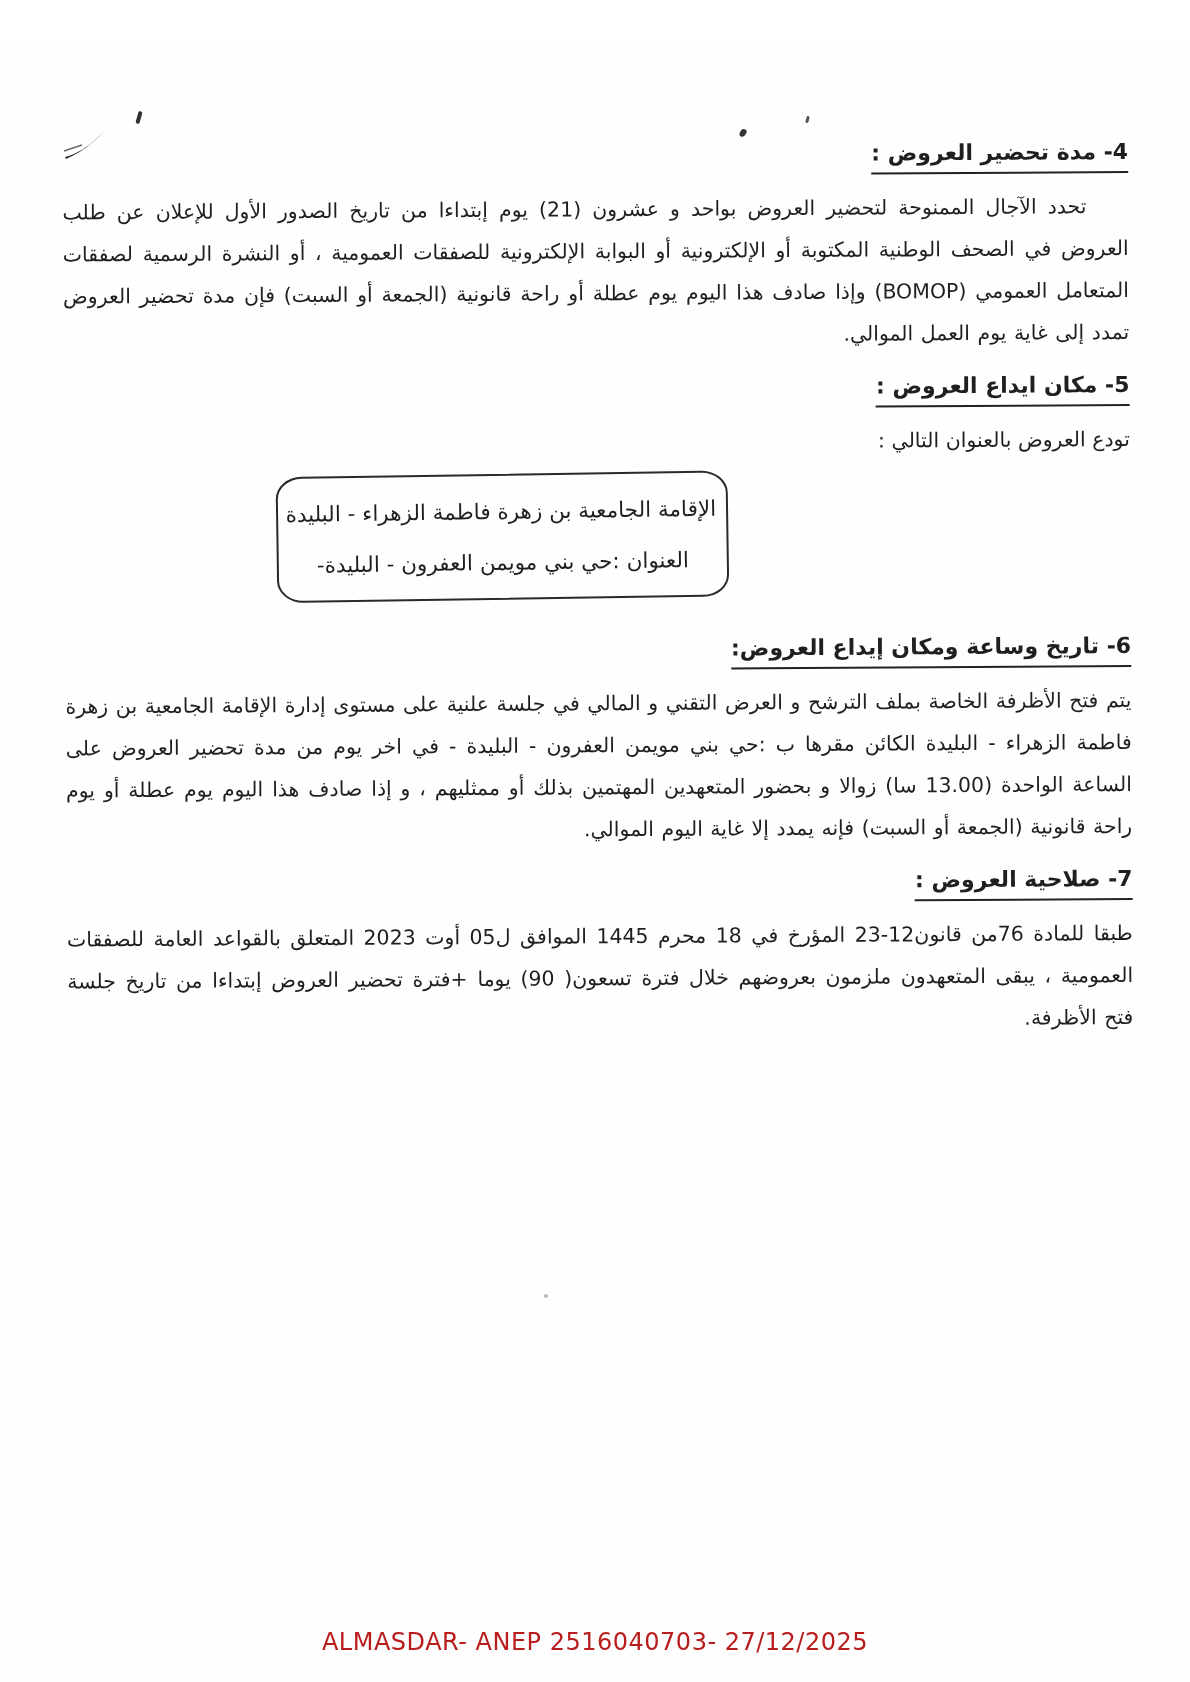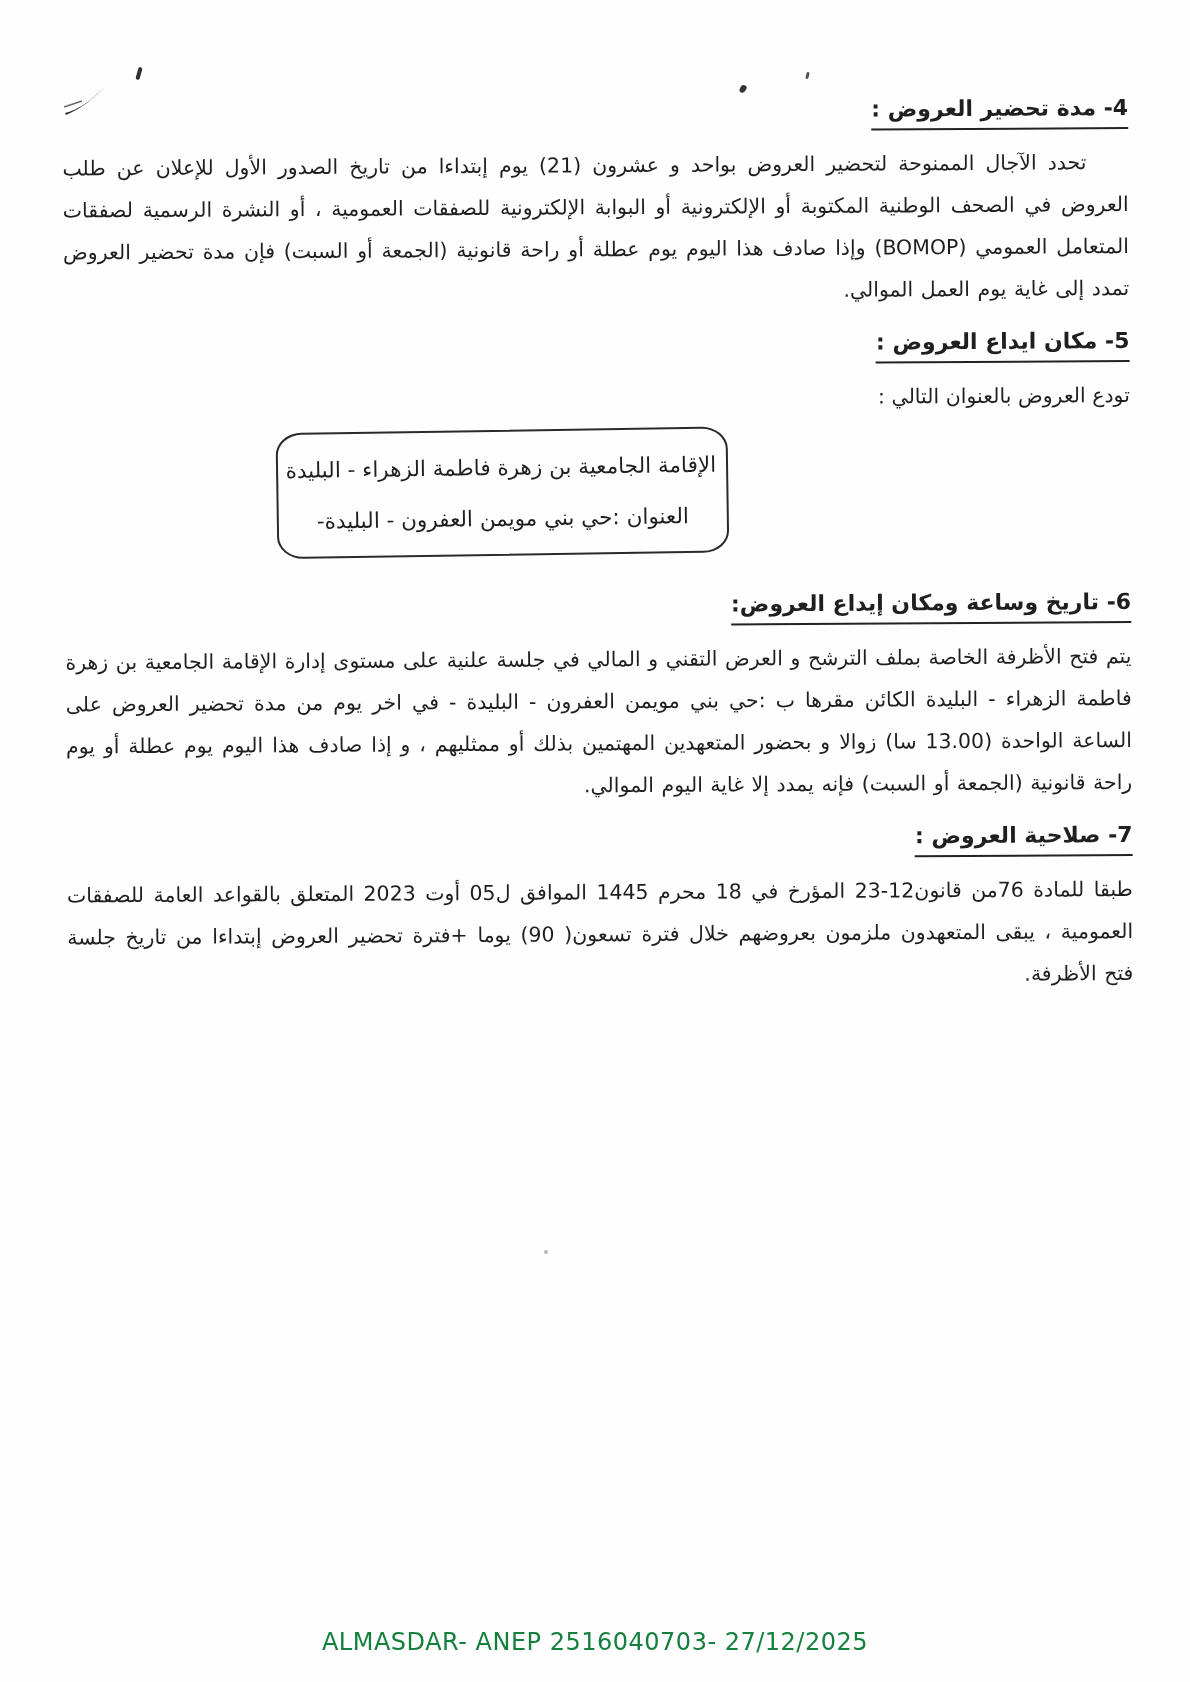--- a/index.html
+++ b/index.html
@@ -12,20 +12,21 @@
     height: 1682px;
     position: relative;
     overflow: hidden;
     font-family: "DejaVu Sans", sans-serif;
     color: #1f1f1f;
   }
   .sheet {
     position: absolute;
     inset: 0;
     background: #fefefe;
+    margin-top: 44px;
   }
   
   .content {
     position: absolute;
     top: 92px;
     right: 62px;
     left: 62px;
     direction: rtl;
     text-align: right;
     transform: rotate(-0.35deg);
@@ -73,21 +74,21 @@
   }
   .sec6-gap { height: 16px; }
   .footer {
     position: absolute;
     left: 0;
     right: 0;
     bottom: 26px;
     text-align: center;
     direction: ltr;
     font-size: 24px;
-    color: #15803d;
+    color: #b91c1c;
     letter-spacing: 0.5px;
   }
   
   .ink { position: absolute; }
   .mark-flick { left: 62px; top: 84px; width: 48px; height: 34px; }
   .mark-tick {
     left: 137px; top: 67px; width: 4px; height: 13px;
     background: #303030; border-radius: 2px; transform: rotate(16deg);
   }
   .speck-1 {

